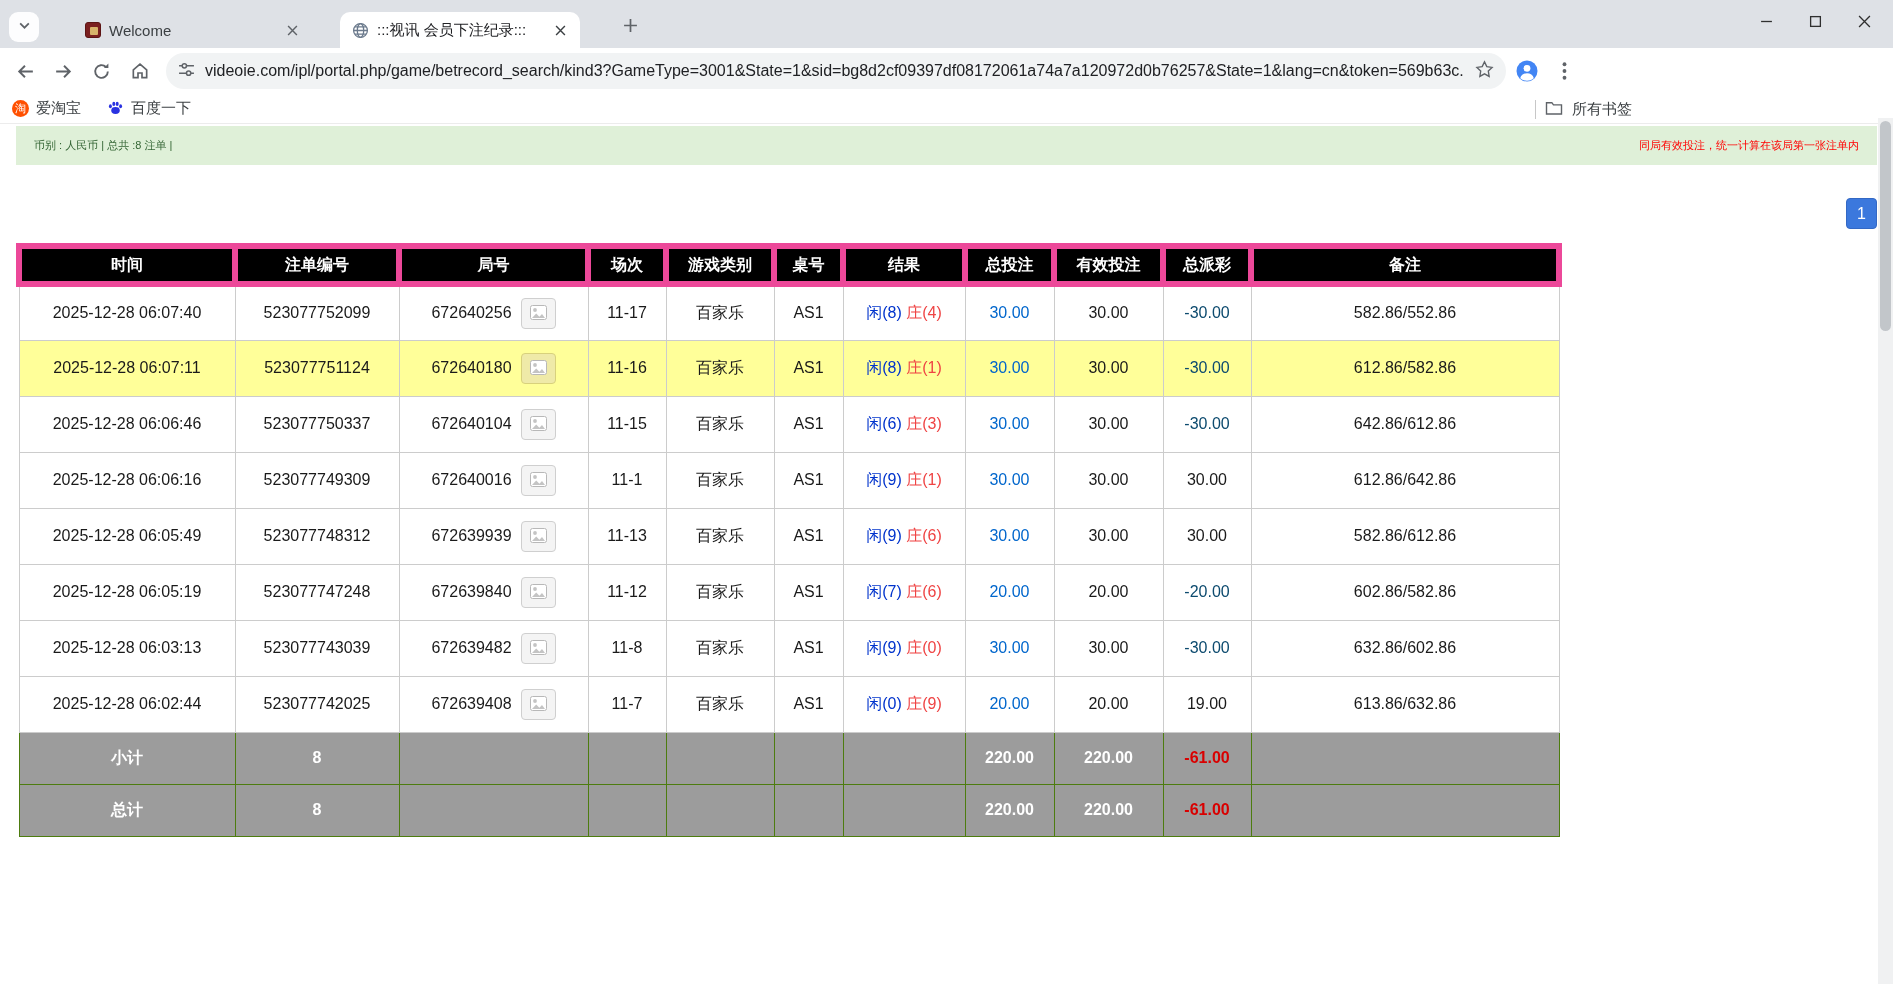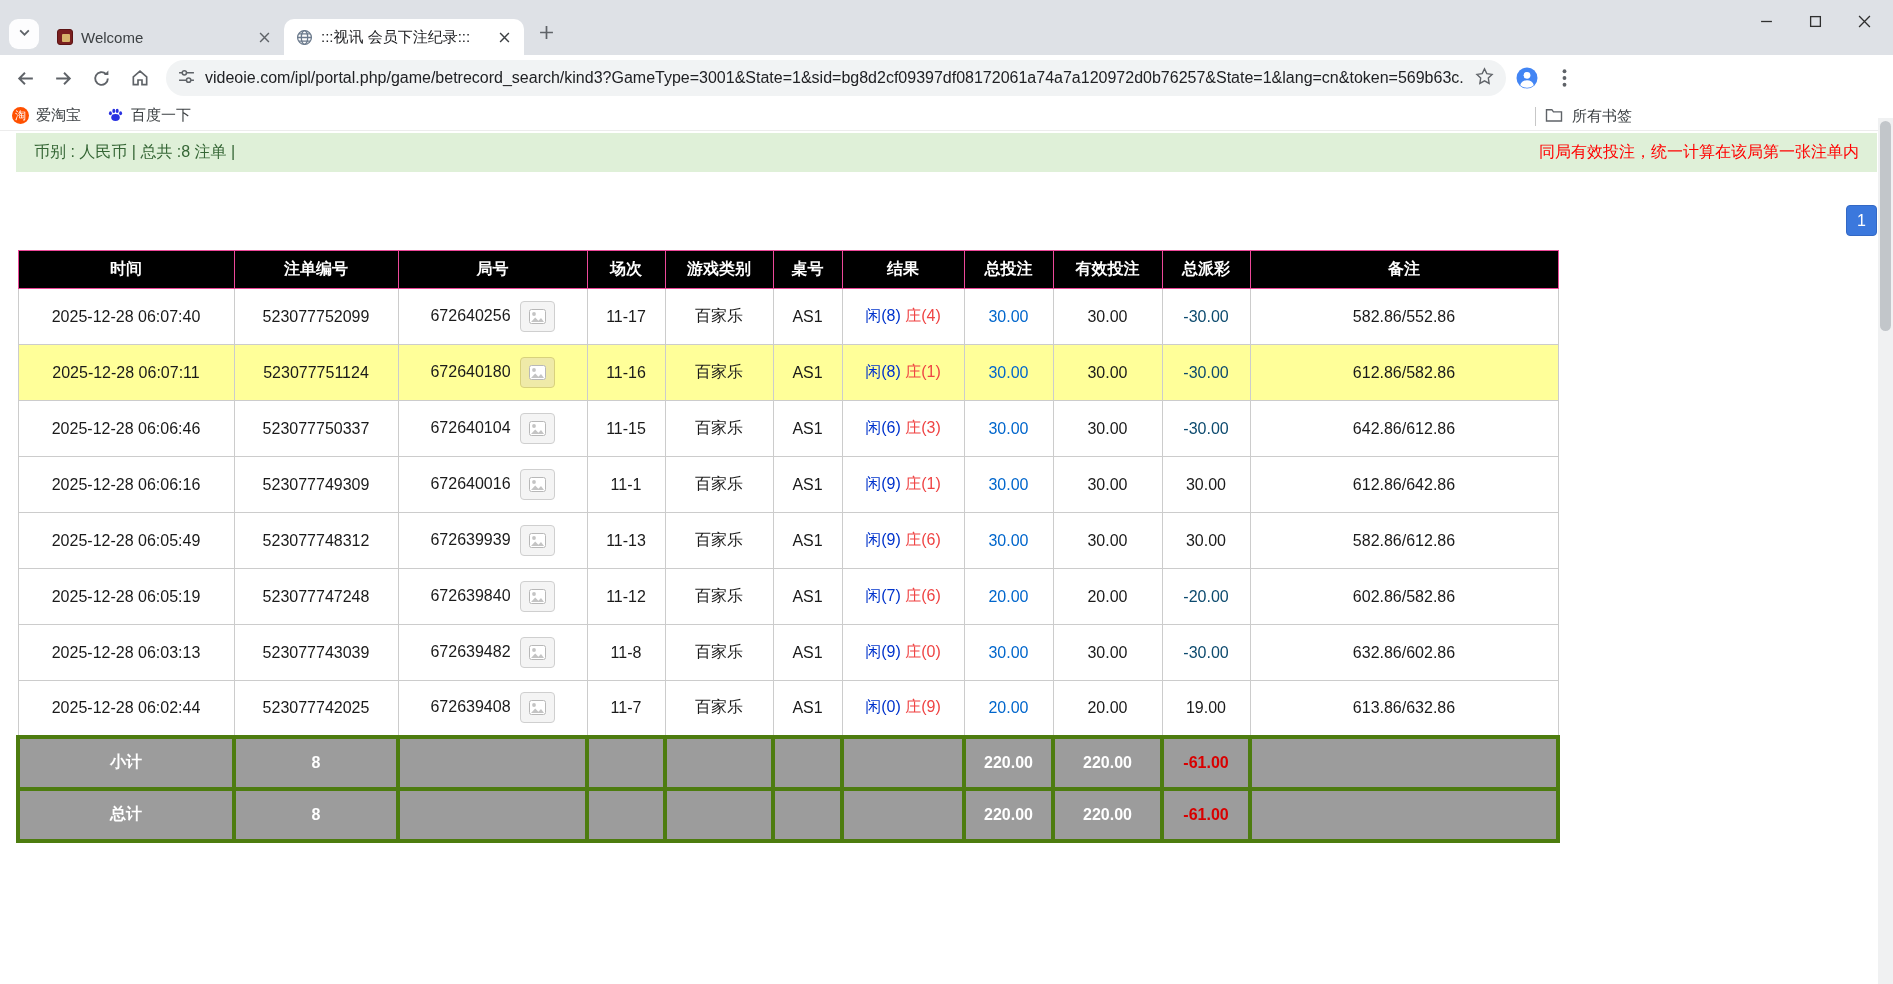--- a/index.html
+++ b/index.html
@@ -1,20 +1,20 @@
 <!DOCTYPE html>
 <html><head>
 <meta charset="utf-8">
 <style>
   *{margin:0;padding:0;box-sizing:border-box;}
   html,body{width:1893px;height:984px;overflow:hidden;}
   body{font-family:"Liberation Sans","DejaVu Sans",sans-serif;background:#fff;position:relative;}
 
   
-  .tab-strip{height:55px;background:#dee1e6;display:flex;align-items:flex-end;position:relative;}
+  .tab-strip{height:48px;background:#dee1e6;display:flex;align-items:flex-end;position:relative;gap:28px;}
   .tab-search{width:30px;height:30px;margin:0 5px 6px 9px;border:none;background:#fdfdfe;border-radius:9px;display:flex;align-items:center;justify-content:center;cursor:pointer;}
   .tab{width:240px;height:36px;display:flex;align-items:center;gap:8px;padding:0 10px 0 12px;font-size:15px;color:#3c4043;border-radius:10px 10px 0 0;cursor:pointer;}
   .tab.active{background:#fff;color:#202124;}
   .tab-title{flex:1;white-space:nowrap;overflow:hidden;text-overflow:ellipsis;}
   .tab-close{width:19px;height:19px;border-radius:50%;display:flex;align-items:center;justify-content:center;flex:0 0 auto;cursor:pointer;}
   .favicon{width:17px;height:17px;display:flex;align-items:center;justify-content:center;flex:0 0 auto;}
   .welcome-fav{width:16px;height:16px;border-radius:3px;background:#7a1f1f;border:1px solid #5c1414;position:relative;}
   .welcome-fav::after{content:"";position:absolute;left:4px;top:4px;width:8px;height:8px;background:#d8b36a;border-radius:1px;}
   .new-tab{width:30px;height:30px;margin:0 0 6px 7px;border:none;background:transparent;border-radius:50%;display:flex;align-items:center;justify-content:center;cursor:pointer;}
   .window-controls{position:absolute;right:4px;top:0;height:42px;display:flex;align-items:stretch;}
@@ -25,37 +25,37 @@
   .omnibox{width:1340px;height:36px;background:#f1f3f4;border-radius:18px;display:flex;align-items:center;padding:0 12px;gap:10px;margin-left:6px;cursor:text;}
   .url-text{flex:1;font-size:16px;color:#202124;white-space:nowrap;overflow:hidden;}
   .bookmarks-bar{height:30px;background:#fff;display:flex;align-items:center;padding:0 12px;gap:26px;position:relative;border-bottom:1px solid #ececec;}
   .bookmark{display:flex;align-items:center;gap:7px;font-size:15px;color:#3c4043;cursor:pointer;}
   .tb-icon{width:17px;height:17px;border-radius:50%;background:#ff5000;color:#fff;font-size:11px;display:flex;align-items:center;justify-content:center;}
   .bookmarks-right{position:absolute;left:1535px;top:0;height:30px;display:flex;align-items:center;gap:9px;font-size:15px;color:#3c4043;white-space:nowrap;}
   .vsep{width:1px;height:19px;background:#c7c7c7;}
 
   
   .page{position:relative;background:#fff;}
-  .info-bar{margin:2px 16px 0;height:39px;background:#dff0d8;display:flex;align-items:center;justify-content:space-between;padding:0 18px;font-size:16px;}
+  .info-bar{margin:2px 16px 0;height:39px;background:#dff0d8;display:flex;align-items:center;justify-content:space-between;padding:0 18px;font-size:11px;}
   .info-left{color:#356635;}
   .info-right{color:#ff0000;}
   .pagination{margin:33px 16px 14px;text-align:right;height:31px;}
   .page-btn{width:31px;height:31px;background:#3b78dd;color:#fff;border:1px solid #3368c4;border-radius:4px;font-size:16px;cursor:pointer;}
 
   table.bet-table{border-collapse:collapse;table-layout:fixed;margin-left:16px;width:1540px;font-size:16px;color:#1a1a1a;}
-  .bet-table th{background:#000;color:#fff;height:38px;font-weight:bold;border:1px solid #ec4899;font-size:16px;}
+  .bet-table th{background:#000;color:#fff;height:38px;font-weight:bold;border:6px solid #ec4899;font-size:16px;}
   .bet-table td{border:1px solid #ccc;height:56px;text-align:center;background:#fff;vertical-align:middle;}
   tr.hl td{background:#ffff99;}
   tr.hl .icon-btn{background:#efeaa8;border-color:#d8d17c;}
   .player{color:#0033cc;}
   .banker{color:#ef4444;}
   td.blue{color:#0066cc;cursor:pointer;}
   td.neg{color:#0c4a6e;}
   .icon-btn{width:35px;height:31px;border:1px solid #cfcfcf;background:#f4f4f4;border-radius:4px;vertical-align:middle;margin-left:9px;cursor:pointer;padding:2px 0 0;}
-  tr.footer-row td{background:#9c9c9c;color:#fff;height:52px;border:4px solid #4d7c0f;font-weight:bold;}
+  tr.footer-row td{background:#9c9c9c;color:#fff;height:52px;border:1px solid #4d7c0f;font-weight:bold;}
   tr.footer-row td.neg{color:#d90000;}
 
   .scrollbar{position:absolute;top:118px;right:0;bottom:0;width:15px;background:#f0f1f2;}
   .scroll-thumb{position:absolute;top:3px;left:2px;width:11px;height:210px;background:#c2c6ca;border-radius:6px;cursor:pointer;}
 </style>
 </head>
 <body>
 
 <div>
 

